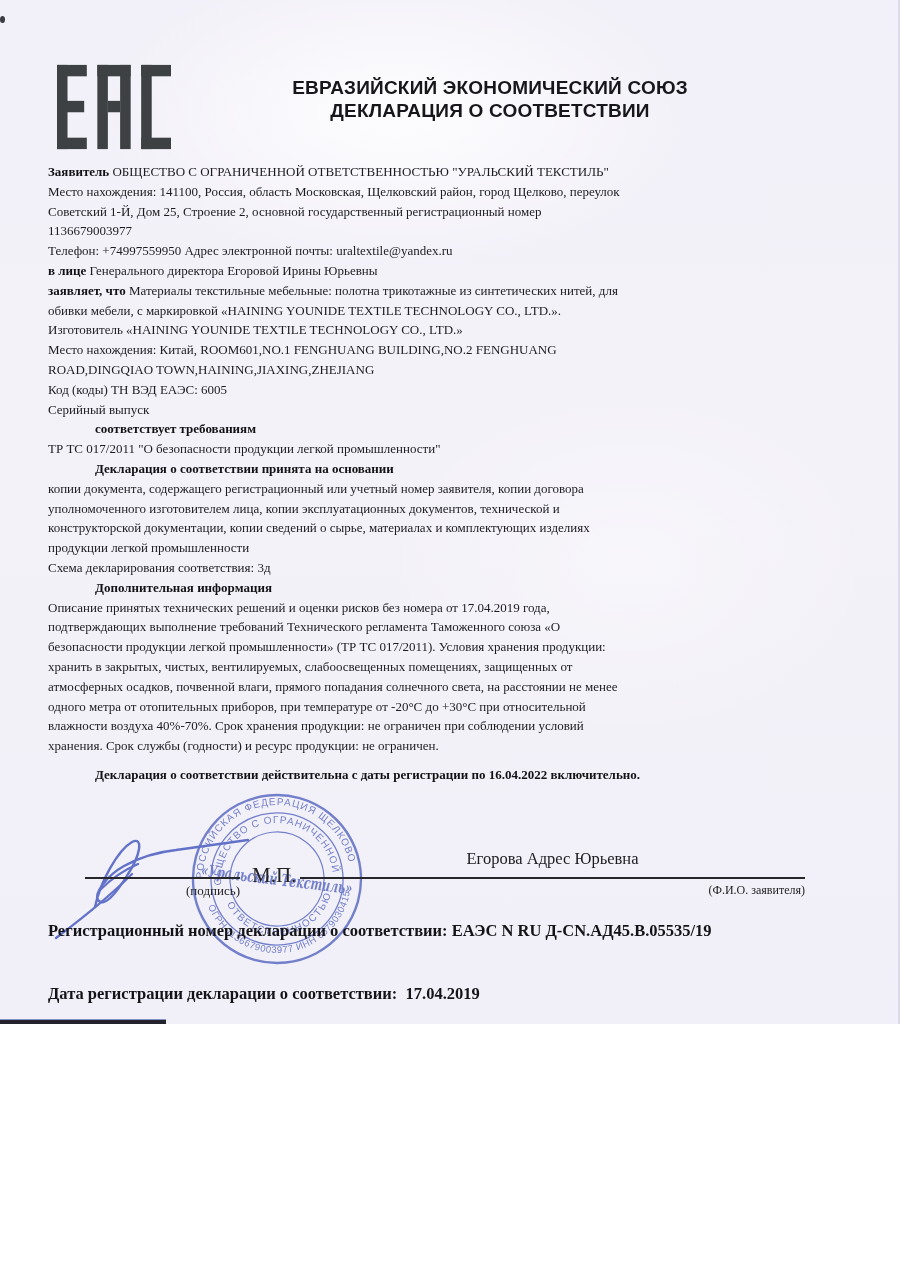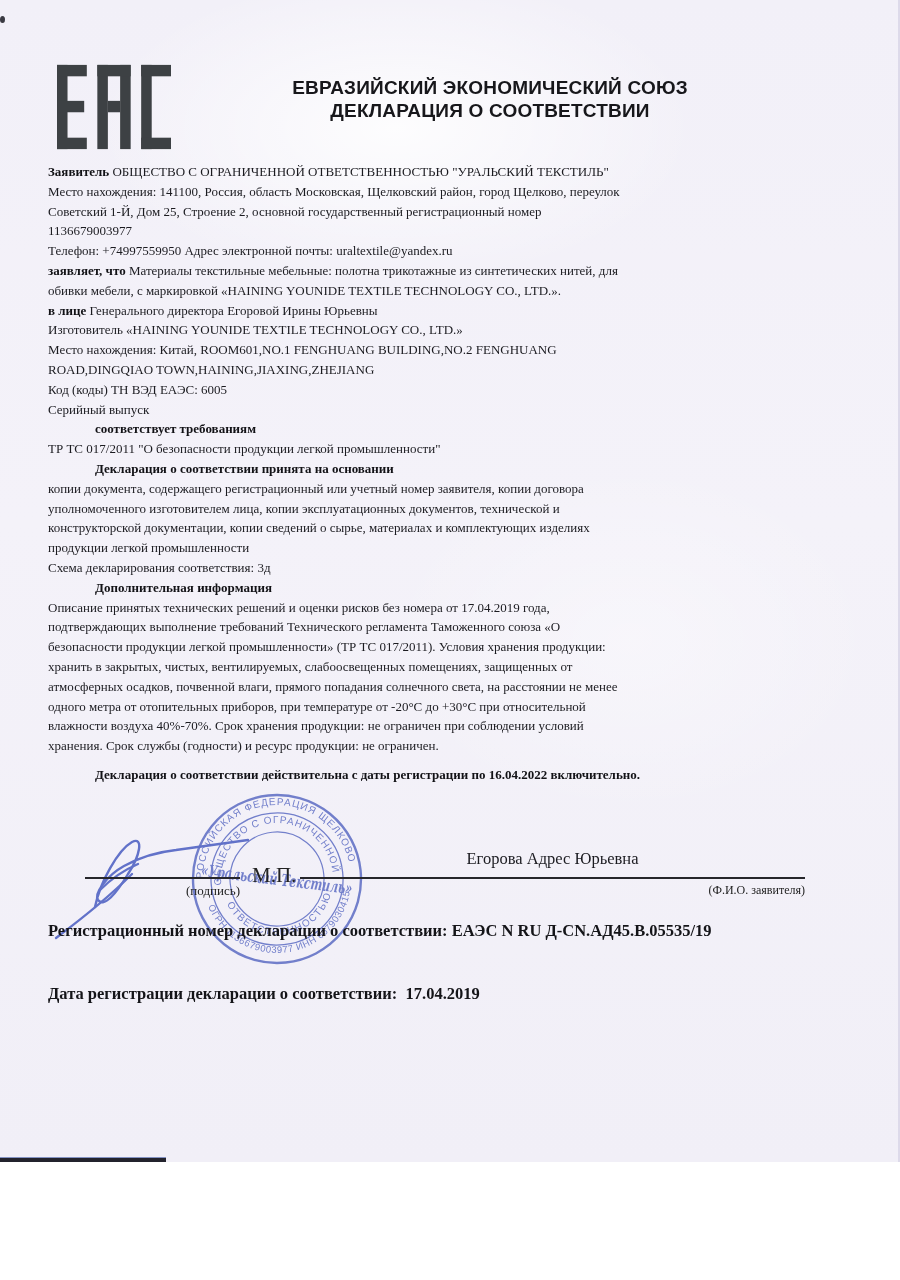--- a/index.html
+++ b/index.html
@@ -1,17 +1,17 @@
 <!DOCTYPE html>
 <html><head>
 <meta charset="utf-8">
 <style>
   html,body{margin:0;padding:0;}
   .page{
-    position:relative;width:900px;height:1162px;overflow:hidden;
+    position:relative;width:900px;height:1024px;overflow:hidden;
     background:
       radial-gradient(ellipse 500px 260px at 44% 11%, rgba(255,255,255,.85) 0%, rgba(255,255,255,0) 60%),
       radial-gradient(ellipse 420px 300px at 70% 55%, rgba(255,255,255,.35) 0%, rgba(255,255,255,0) 60%),
       linear-gradient(180deg,#f2f0f8 0%,#f4f2f9 45%,#f1eff7 100%);
     font-family:"Liberation Serif", serif;
     color:#1b1b20;
   }
   
   .eac-logo{position:absolute;left:57px;top:64px;width:114px;height:86px;}
   .titles{position:absolute;left:250px;top:76px;width:480px;text-align:center;
@@ -76,23 +76,23 @@
     <div>ЕВРАЗИЙСКИЙ ЭКОНОМИЧЕСКИЙ СОЮЗ</div>
     <div>ДЕКЛАРАЦИЯ О СООТВЕТСТВИИ</div>
   </div>
 
   <main class="doc-body" id="doc-body">
       <p class="para"><b>Заявитель</b><span> ОБЩЕСТВО С ОГРАНИЧЕННОЙ ОТВЕТСТВЕННОСТЬЮ "УРАЛЬСКИЙ ТЕКСТИЛЬ"</span></p>
       <p class="para"><span>Место нахождения: 141100, Россия, область Московская, Щелковский район, город Щелково, переулок
 Советский 1-Й, Дом 25, Строение 2, основной государственный регистрационный номер
 1136679003977</span></p>
       <p class="para"><span>Телефон: +74997559950 Адрес электронной почты: uraltextile@yandex.ru</span></p>
+      <p class="para"><b>в лице</b><span> Генерального директора Егоровой Ирины Юрьевны</span></p>
       <p class="para"><b>заявляет, что</b><span> Материалы текстильные мебельные: полотна трикотажные из синтетических нитей, для
 обивки мебели, с маркировкой «HAINING YOUNIDE TEXTILE TECHNOLOGY CO., LTD.».</span></p>
-      <p class="para"><b>в лице</b><span> Генерального директора Егоровой Ирины Юрьевны</span></p>
       <p class="para"><span>Изготовитель «HAINING YOUNIDE TEXTILE TECHNOLOGY CO., LTD.»</span></p>
       <p class="para"><span>Место нахождения: Китай, ROOM601,NO.1 FENGHUANG BUILDING,NO.2 FENGHUANG
 ROAD,DINGQIAO TOWN,HAINING,JIAXING,ZHEJIANG</span></p>
       <p class="para"><span>Код (коды) ТН ВЭД ЕАЭС: 6005</span></p>
       <p class="para"><span>Серийный выпуск</span></p>
       <p class="para bold"><span>соответствует требованиям</span></p>
       <p class="para"><span>ТР ТС 017/2011 "О безопасности продукции легкой промышленности"</span></p>
       <p class="para bold"><span>Декларация о соответствии принята на основании</span></p>
       <p class="para"><span>копии документа, содержащего регистрационный или учетный номер заявителя, копии договора
 уполномоченного изготовителем лица, копии эксплуатационных документов, технической и

